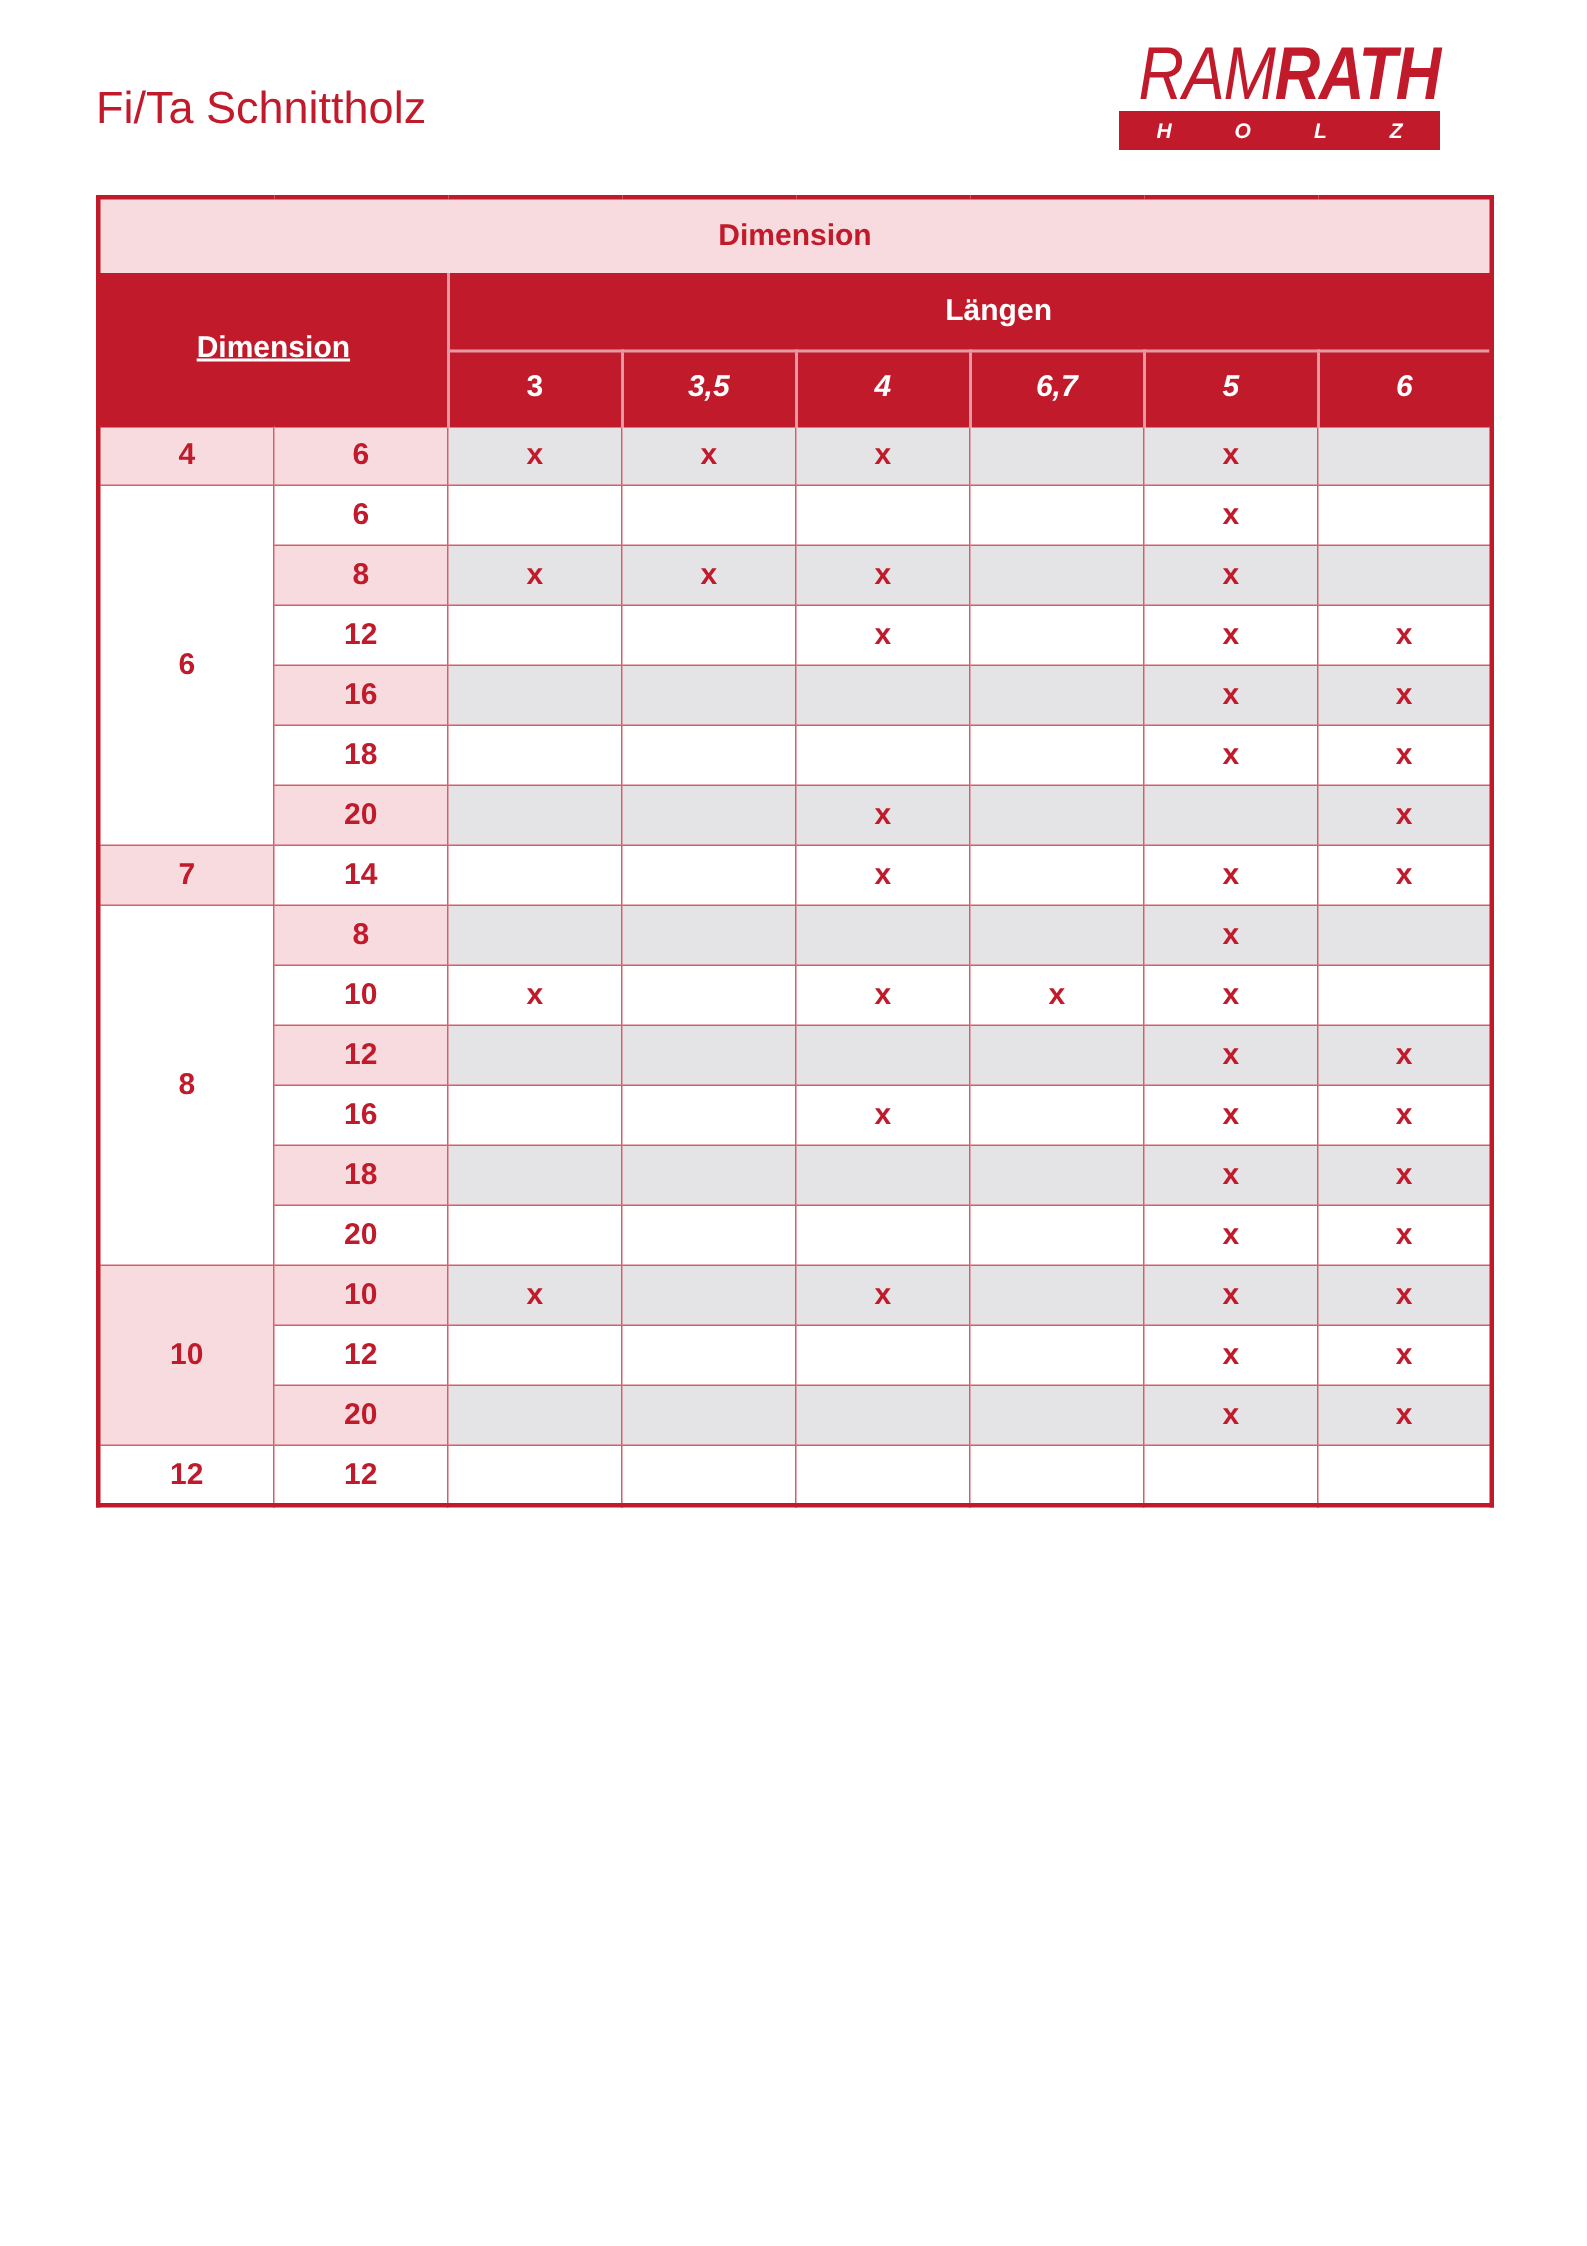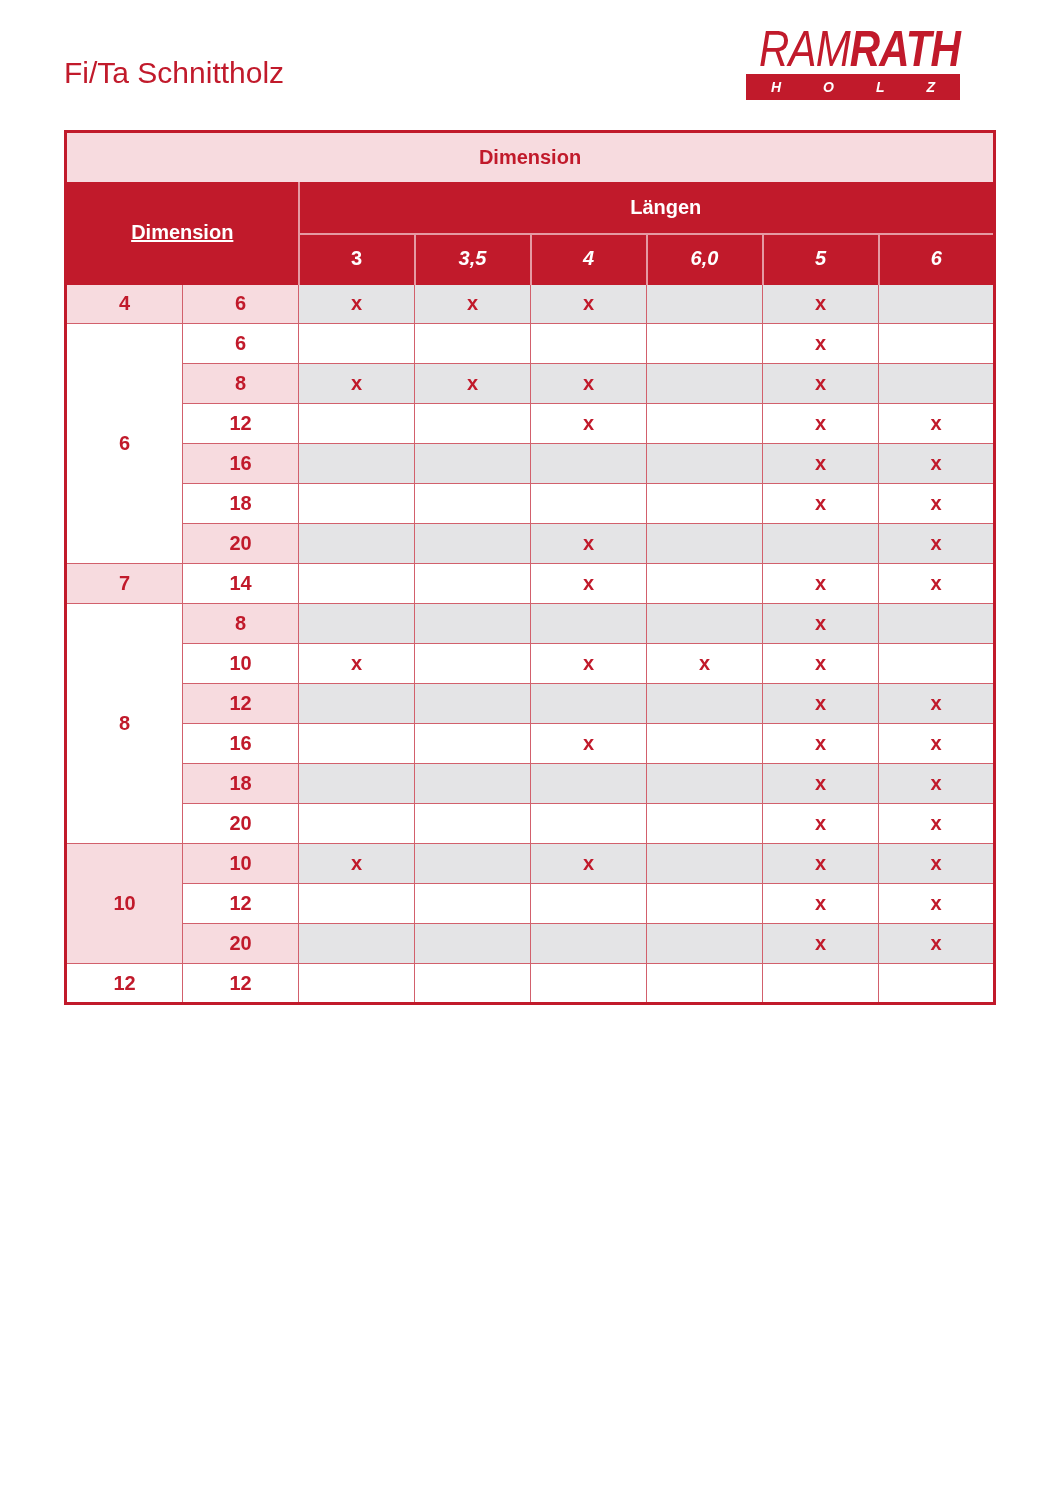--- a/index.html
+++ b/index.html
@@ -74,21 +74,21 @@
         <th colspan="8" class="zent-cell">Dimension</th>
       </tr>
       <tr>
         <th colspan="2" rowspan="2" class="hdr dim-header">Dimension</th>
         <th colspan="6" class="hdr laengen-header">Längen</th>
       </tr>
       <tr>
         <th class="hdr len-cell">3</th>
         <th class="hdr len-cell">3,5</th>
         <th class="hdr len-cell">4</th>
-        <th class="hdr len-cell">6,0</th>
+        <th class="hdr len-cell">6,7</th>
         <th class="hdr len-cell">5</th>
         <th class="hdr len-cell">6</th>
       </tr>
     </thead>
     <tbody>
         <tr>
           <td rowspan="1" class="tint-pink">4</td>
           <td class="tint-pink">6</td>
           <td class="mark-cell tint-gray">x</td>
           <td class="mark-cell tint-gray">x</td>

